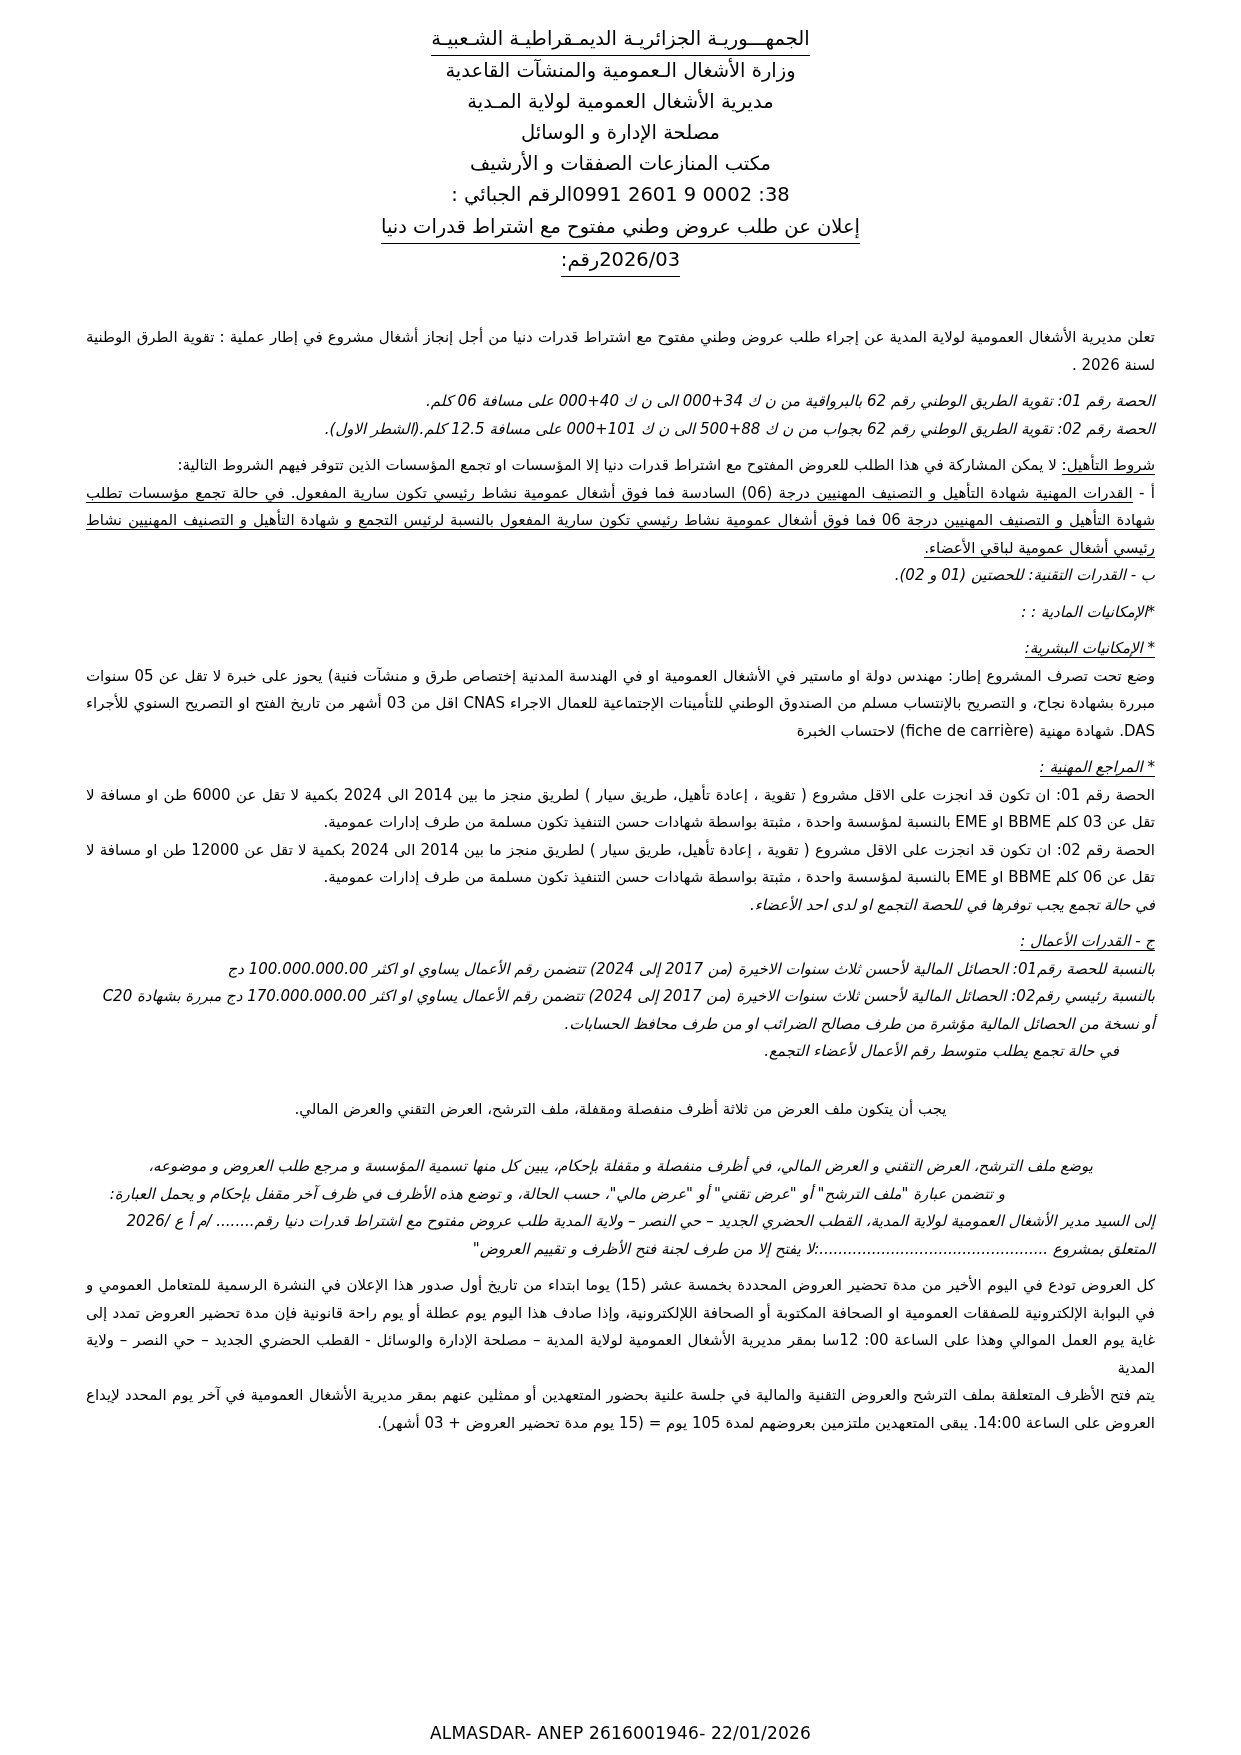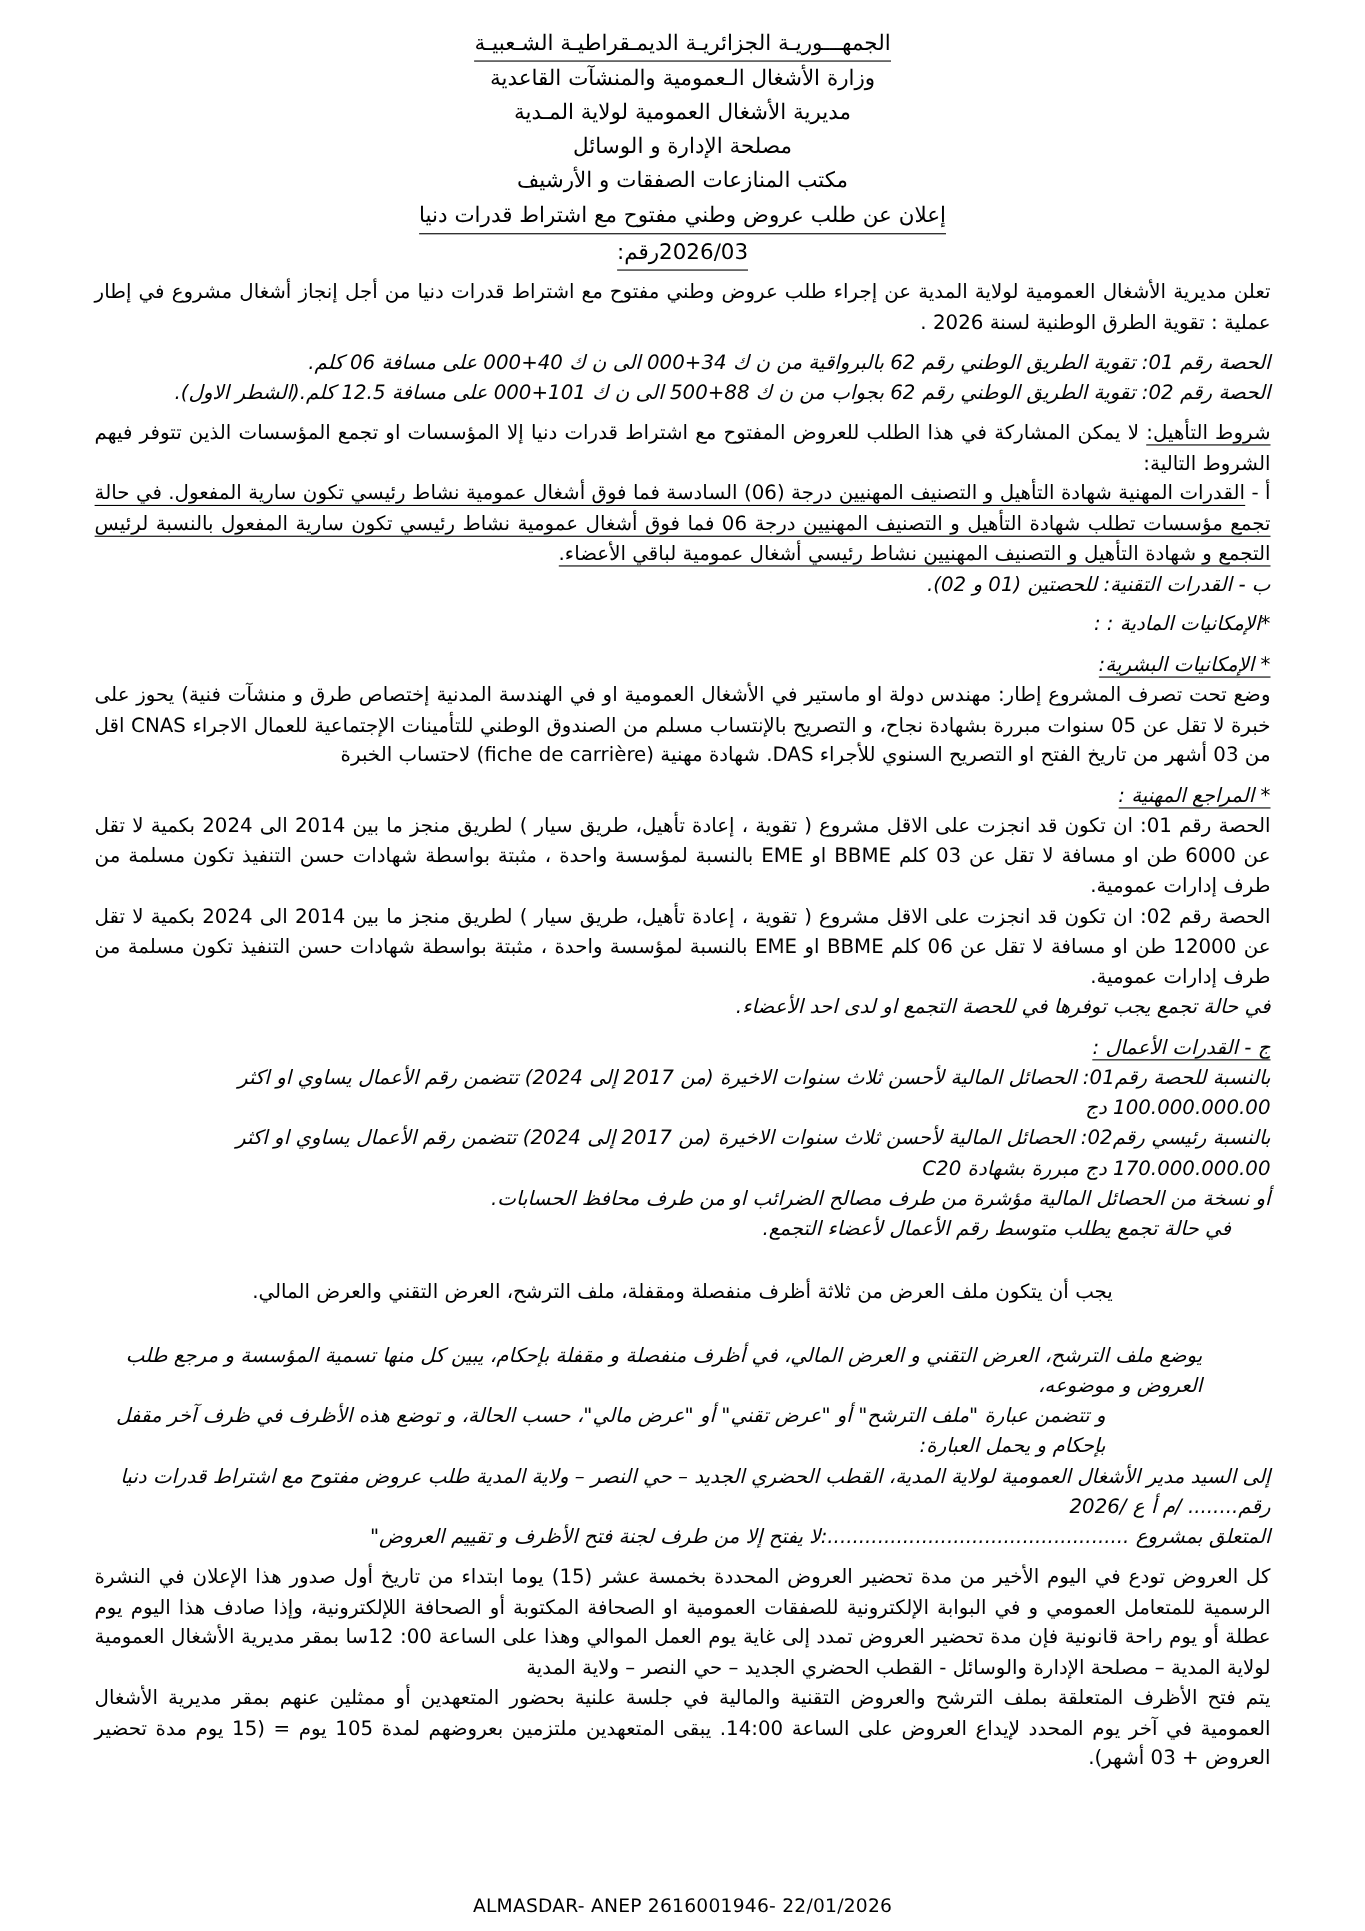--- a/index.html
+++ b/index.html
@@ -17,20 +17,21 @@
     box-sizing: border-box;
   }
   .page {
     width: 1241px;
     min-height: 1755px;
     padding: 24px 86px 0 86px;
     box-sizing: border-box;
     position: relative;
     display: flex;
     flex-direction: column;
+    gap: 41px;
   }
   .header-block {
     text-align: center;
     direction: rtl;
   }
   .hdr-line {
     font-size: 19.5px;
     line-height: 30px;
     letter-spacing: 0px;
     white-space: nowrap;
@@ -57,21 +58,21 @@
     direction: rtl;
     text-align: justify;
     text-align-last: right;
     font-size: 17.5px;
     line-height: 27.5px;
     margin-top: 6px;
   }
   .p {
     margin: 0;
     padding: 0;
-    font-size: 18px;
+    font-size: 15px;
     line-height: 27.5px;
     direction: rtl;
     text-align: justify;
     text-align-last: right;
   }
   .p.center {
     text-align: center;
     text-align-last: center;
   }
   .p.right {
@@ -111,20 +112,23 @@
 <body>
 
 <div class="page">
 
   <div class="header-block">
     <div class="hdr-row"><span class="hdr-line underlined">الجمهـــوريـة الجزائريـة الديمـقراطيـة الشـعبيـة</span></div>
     <div class="hdr-row"><span class="hdr-line">وزارة الأشغال الـعمومية والمنشآت القاعدية</span></div>
     <div class="hdr-row"><span class="hdr-line">مديرية الأشغال العمومية لولاية المـدية</span></div>
     <div class="hdr-row"><span class="hdr-line">مصلحة الإدارة و الوسائل</span></div>
     <div class="hdr-row"><span class="hdr-line">مكتب المنازعات الصفقات و الأرشيف</span></div>
+    <div class="hdr-row">
+      <span class="hdr-line">38: 0002 9 2601 0991</span><span class="hdr-line">الرقم الجبائي :</span>
+    </div>
     <div class="title-line"><span class="u">إعلان عن طلب عروض وطني مفتوح مع اشتراط قدرات دنيا</span></div>
     <div class="title-line"><span class="u"><span>2026/03</span><span>رقم:</span></span></div>
   </div>
 
   <div class="body-block">
 
     <p class="p">تعلن مديرية الأشغال العمومية لولاية المدية عن إجراء طلب عروض وطني مفتوح مع اشتراط قدرات دنيا من أجل إنجاز أشغال مشروع في إطار عملية : تقوية الطرق الوطنية لسنة 2026 .</p>
 
     <div class="gap-sm"></div>
 

